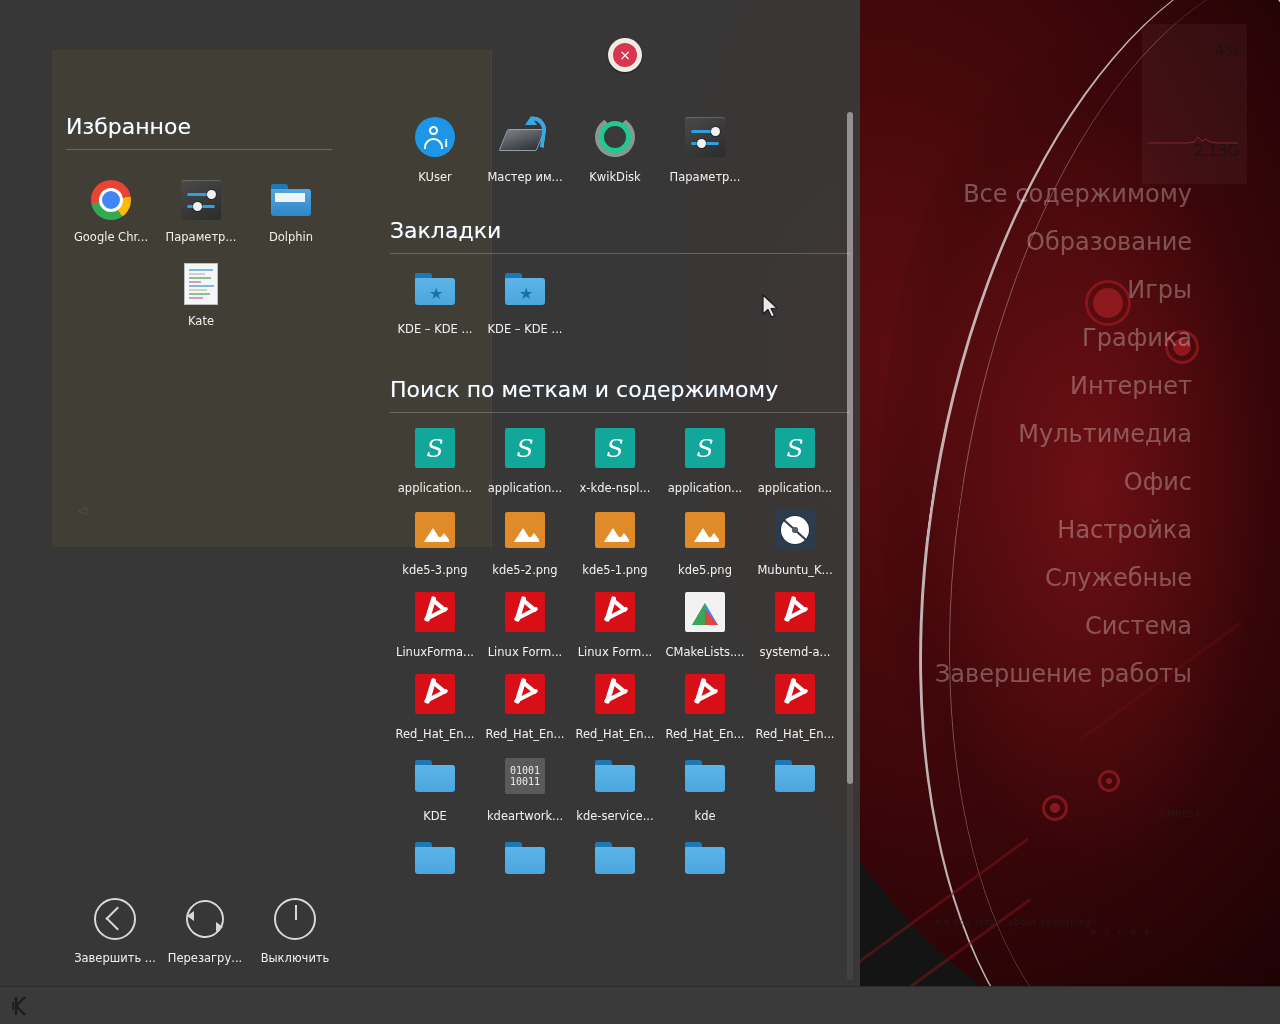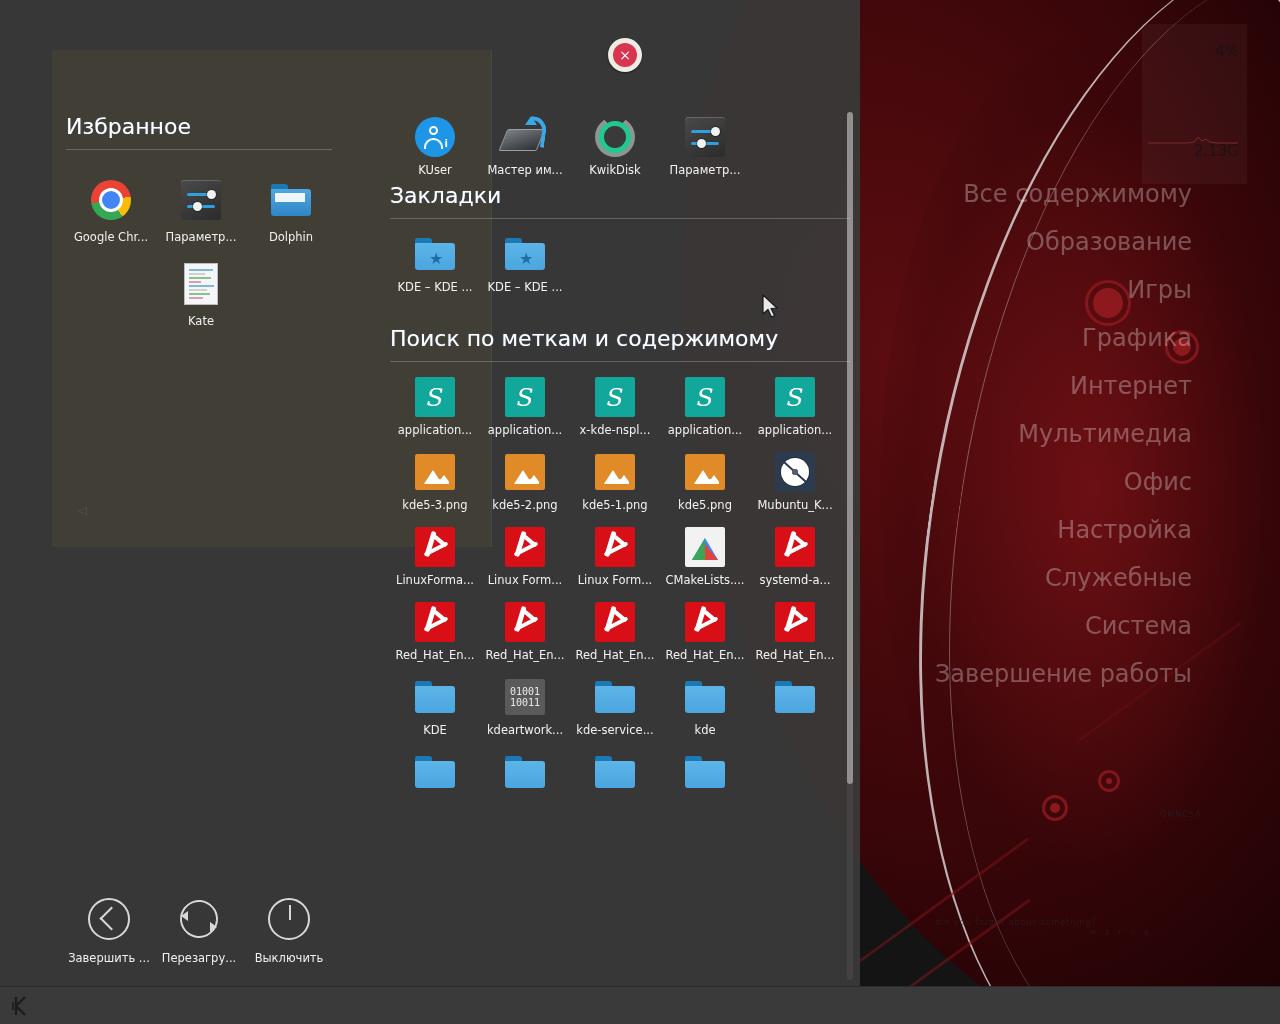--- a/index.html
+++ b/index.html
@@ -66,32 +66,32 @@
   #fav-head{position:absolute;left:66px;top:114px;width:266px;}
   #fav-grid{position:absolute;left:66px;top:170px;width:300px;
             display:flex;flex-wrap:wrap;}
   .tile{width:90px;display:flex;flex-direction:column;align-items:center;
         padding:8px 2px 10px;cursor:pointer;}
   .tile .lbl{margin-top:8px;font-size:11.5px;color:#f0f0f0;text-align:center;
              white-space:nowrap;overflow:hidden;max-width:88px;}
   .ico{width:44px;height:44px;position:relative;display:flex;align-items:center;justify-content:center;}
 
   
-  #power-row{position:absolute;left:64px;top:898px;width:300px;display:flex;}
+  #power-row{position:absolute;left:70px;top:898px;width:300px;display:flex;}
   .pwr{width:90px;display:flex;flex-direction:column;align-items:center;cursor:pointer;}
   .pwr .ring-ico{width:42px;height:42px;border-radius:50%;border:2px solid #d8d8d8;
                  position:relative;}
   .pwr .lbl{margin-top:11px;font-size:11.5px;color:#f0f0f0;white-space:nowrap;}
 
   
   #results{position:absolute;left:390px;top:108px;width:460px;height:880px;overflow:hidden;}
   .res-grid{display:flex;flex-wrap:wrap;width:452px;margin-top:6px;}
   .res-tile{width:90px;display:flex;flex-direction:column;align-items:center;
             padding:7px 1px 6px;cursor:pointer;}
-  .res-tile .lbl{margin-top:4px;font-size:11.5px;color:#f2f2f2;text-align:center;
+  .res-tile .lbl{margin-top:11px;font-size:11.5px;color:#f2f2f2;text-align:center;
                  white-space:nowrap;overflow:hidden;max-width:88px;}
 
   #scrollbar{position:absolute;left:847px;top:112px;width:6px;height:868px;
              background:rgba(255,255,255,.06);border-radius:3px;cursor:pointer;}
   #scroll-thumb{position:absolute;left:0;top:0;width:6px;height:672px;
              background:rgba(255,255,255,.42);border-radius:3px;}
 
   
   #right-menu{position:absolute;left:860px;top:170px;width:360px;}
   .rm-item{height:48px;display:flex;align-items:center;justify-content:flex-end;
@@ -367,21 +367,21 @@
             <div class="bar b1"></div>
             <div class="bar b2"></div>
             <div class="kn k1"></div>
             <div class="kn k2"></div>
           </div>
       </div>
       <div class="lbl">Параметр...</div>
     </div>
   </div>
 
-  <div style="">
+  <div style="margin-top:28px">
     <div class="section-h">Закладки</div>
     <div class="section-rule"></div>
   </div>
   <div class="res-grid">
     <div class="res-tile">
       <div class="ico">
         <div class="ic-folder">
             <div class="tab"></div>
             <div class="body"></div>
           <div style="position:absolute;left:14px;top:13px;color:#1e6ea5;font-size:16px;line-height:1;">★</div>
@@ -394,21 +394,21 @@
         <div class="ic-folder">
             <div class="tab"></div>
             <div class="body"></div>
           <div style="position:absolute;left:14px;top:13px;color:#1e6ea5;font-size:16px;line-height:1;">★</div>
           </div>
       </div>
       <div class="lbl">KDE – KDE ...</div>
     </div>
   </div>
 
-  <div style="margin-top:26px">
+  <div style="margin-top:35px">
     <div class="section-h">Поиск по меткам и содержимому</div>
     <div class="section-rule"></div>
   </div>
   <div class="res-grid" id="content-grid">
       <div class="res-tile">
         <div class="ico">
           <div class="ic-sass">
             <span>S</span>
           </div>
         </div>

